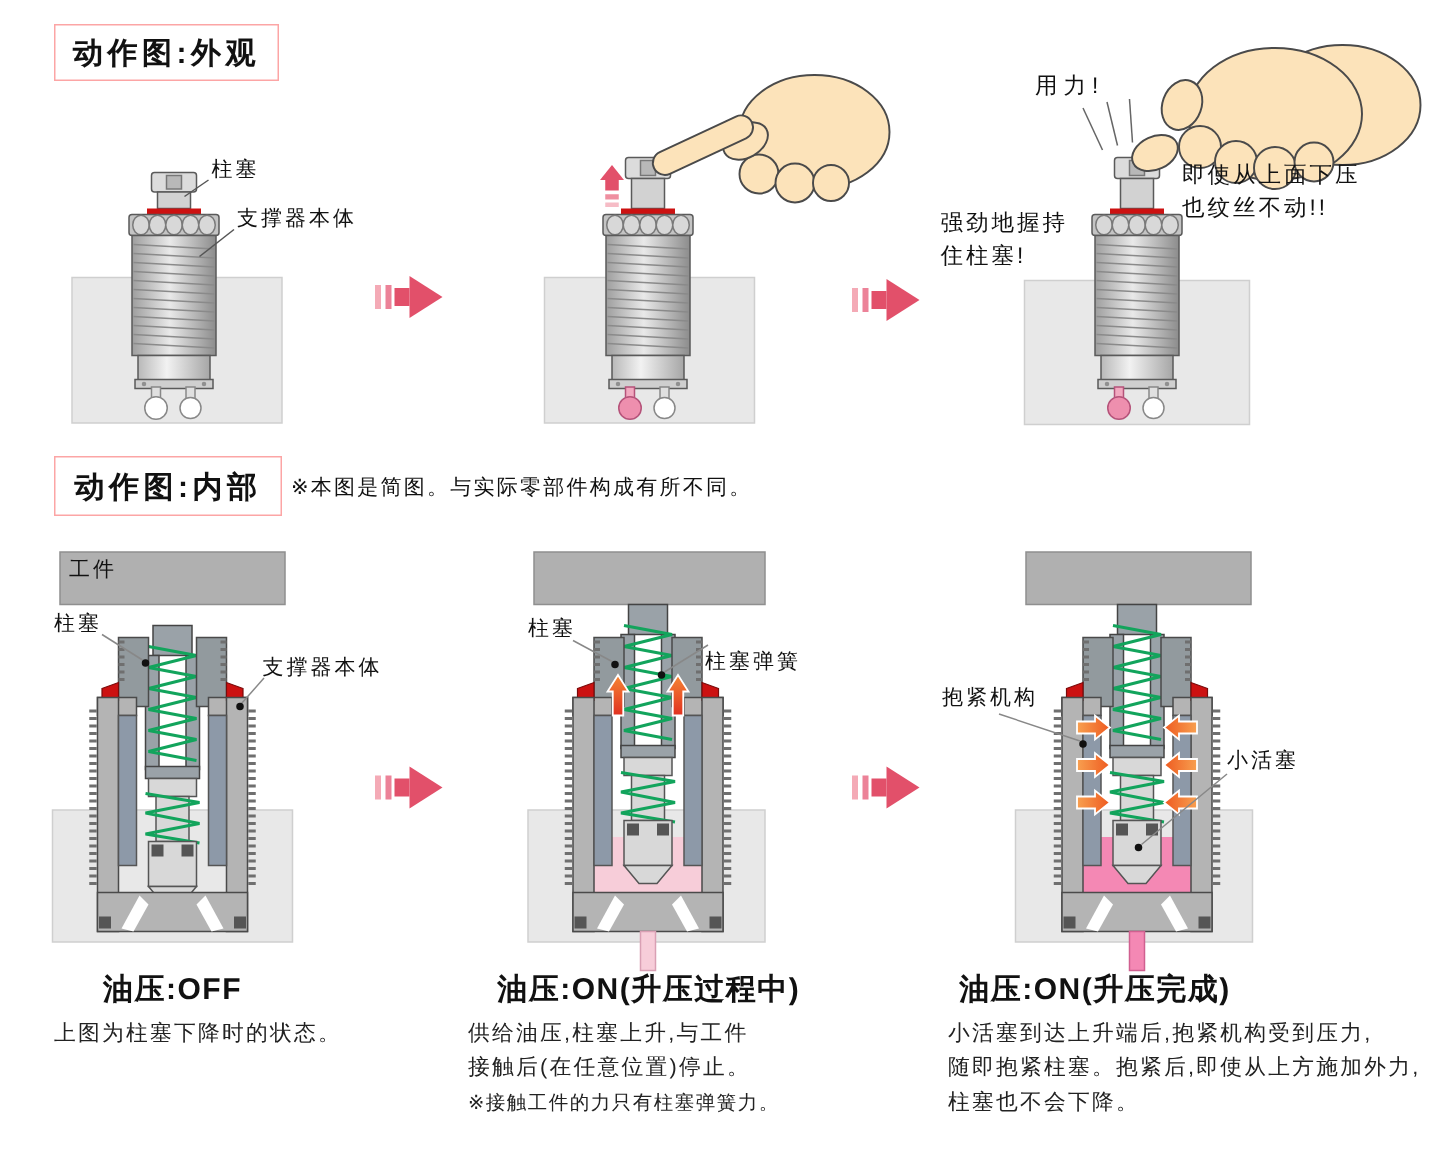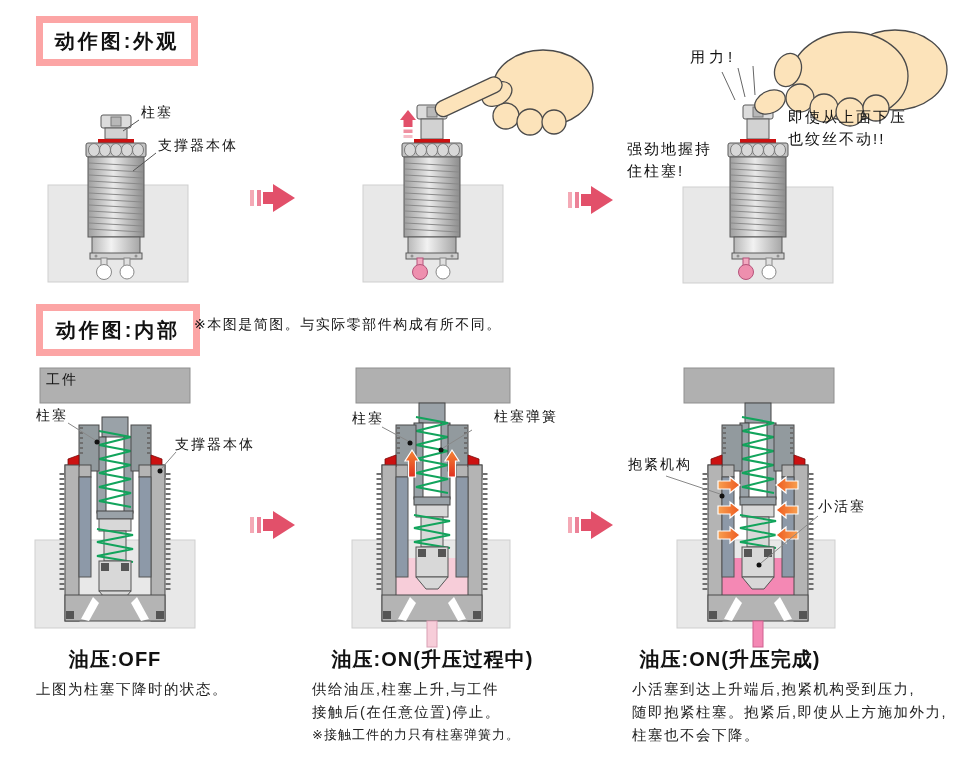--- a/index.html
+++ b/index.html
@@ -1,19 +1,19 @@
 <!DOCTYPE html>
 <html><head>
 <meta charset="utf-8">
 <style>
   html,body{margin:0;padding:0;background:#fff;}
   .canvas{position:relative;width:960px;height:775px;background:#fff;overflow:hidden;
           font-family:"Liberation Sans","DejaVu Sans",sans-serif;color:#111;}
   .art{position:absolute;left:0;top:0;}
-  .title-box{position:absolute;border:7px solid #fca5a5;background:#fff;
+  .title-box{position:absolute;border:1px solid #fca5a5;background:#fff;
              display:flex;align-items:center;justify-content:center;
              font-size:20px;font-weight:bold;letter-spacing:3px;}
   .lbl{position:absolute;font-size:14px;letter-spacing:2px;white-space:nowrap;}
   .lbl15{font-size:15px;}
   .pre{white-space:pre-line;line-height:22px;}
   .note{position:absolute;font-size:14px;letter-spacing:1.5px;}
   .cap-title{position:absolute;font-size:20px;font-weight:bold;text-align:center;letter-spacing:1px;}
   .cap-text{position:absolute;font-size:14.5px;letter-spacing:1.5px;line-height:23px;white-space:nowrap;color:#222;}
   .cap-note{position:absolute;font-size:13px;letter-spacing:1px;white-space:nowrap;color:#222;text-align:center;}
 </style>
@@ -255,21 +255,21 @@
 
 <div class="title-box" style="left:36px;top:304px;width:150px;height:38px;">
   <span>动作图:内部</span>
 </div>
 <div class="note" style="left:194px;top:316px;">※本图是简图。与实际零部件构成有所不同。</div>
 
 <div class="lbl" style="left:46px;top:371px;">工件</div>
 <div class="lbl" style="left:36px;top:407px;">柱塞</div>
 <div class="lbl" style="left:175px;top:436px;">支撑器本体</div>
 <div class="lbl" style="left:352px;top:410px;">柱塞</div>
-<div class="lbl" style="left:470px;top:408px;margin-left:24px;">柱塞弹簧</div>
+<div class="lbl" style="left:470px;top:432px;">柱塞弹簧</div>
 <div class="lbl" style="left:628px;top:456px;">抱紧机构</div>
 <div class="lbl" style="left:818px;top:498px;">小活塞</div>
 
 <div class="cap-title" style="left:40px;top:646px;width:150px;">油压:OFF</div>
 <div class="cap-text" style="left:36px;top:678px;">上图为柱塞下降时的状态。</div>
 
 <div class="cap-title" style="left:305px;top:646px;width:255px;">油压:ON(升压过程中)</div>
 <div class="cap-text" style="left:312px;top:678px;">供给油压,柱塞上升,与工件</div>
 <div class="cap-text" style="left:312px;top:701px;">接触后(在任意位置)停止。</div>
 <div class="cap-note" style="left:312px;top:726px;">※接触工件的力只有柱塞弹簧力。</div>

